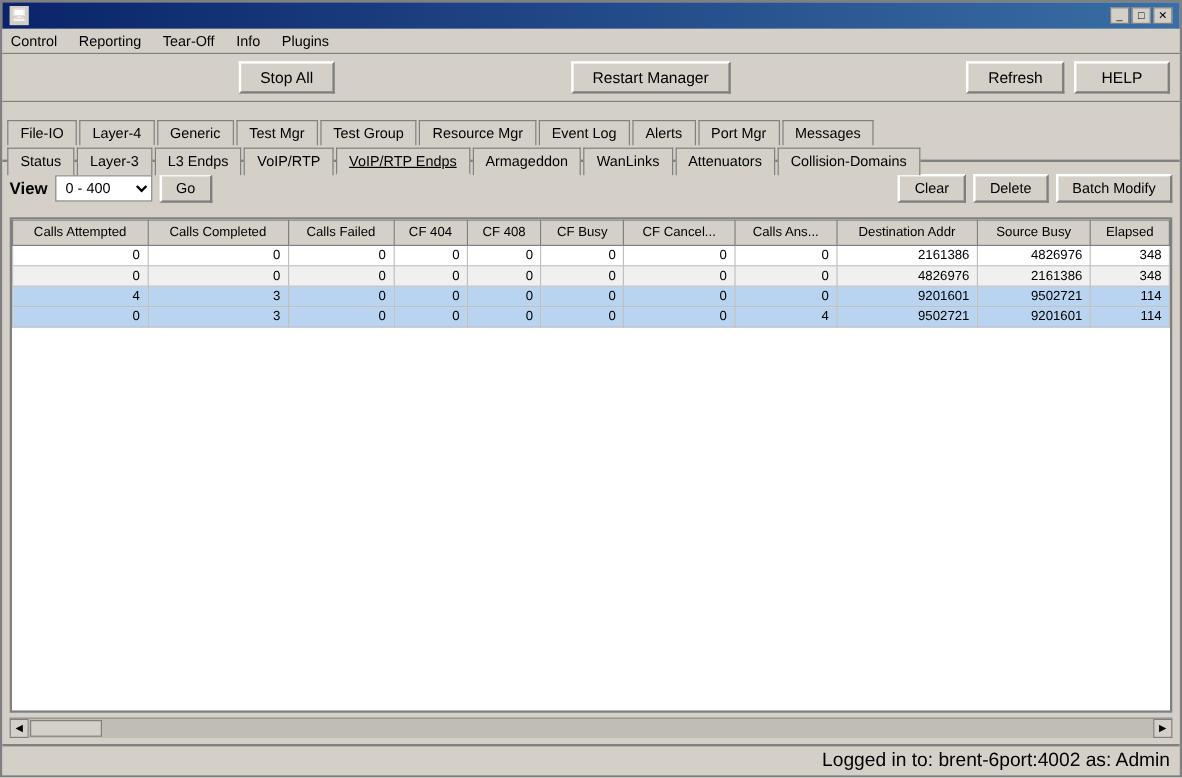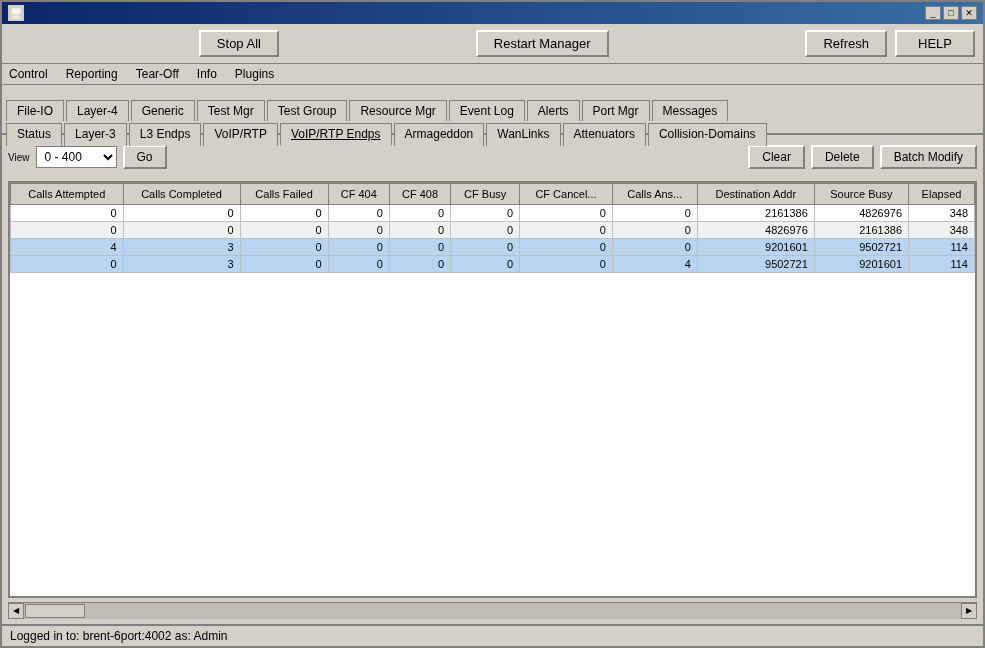--- a/index.html
+++ b/index.html
@@ -131,21 +131,21 @@
     #view-left {
       display: flex;
       align-items: center;
       gap: 6px;
     }
     #view-right {
       display: flex;
       gap: 6px;
       align-items: center;
     }
-    .view-label { font-size: 10px; }
+    .view-label { font-size: 14px; font-weight: bold; }
     .view-select {
       padding: 2px 4px;
       font-size: 12px;
       background: white;
       border: 1px solid #808080;
     }
     .small-btn {
       background: #d4d0c8;
       border: 2px solid;
       border-color: #ffffff #808080 #808080 #ffffff;
@@ -185,23 +185,24 @@
       text-align: right;
       white-space: nowrap;
     }
     tbody tr:nth-child(odd) { background: #ffffff; }
     tbody tr:nth-child(even) { background: #f0f0f0; }
     tbody tr.selected { background: #b8d4f0; }
     #status-bar {
       background: #d4d0c8;
       border-top: 2px solid #808080;
       padding: 3px 8px;
-      font-size: 12px;
-      display: flex;
-      align-items: center;
+      font-size: 16px;
+      display: flex;
+      align-items: center;
+      justify-content: flex-end;
     }
     #scrollbar-container {
       height: 16px;
       background: #d4d0c8;
       border-top: 1px solid #808080;
       display: flex;
       align-items: center;
     }
     .scroll-arrow {
       width: 16px;
@@ -234,38 +235,38 @@
 
 <div id="app-window">
 
   <div id="title-bar">
     <div id="title-icon">🖥</div>
     <div id="title-bar-controls">
       <button class="title-btn">_</button>
       <button class="title-btn">□</button>
       <button class="title-btn">✕</button>
     </div>
+  </div>
+
+  <div id="menu-bar">
+    <span class="menu-item">Control</span>
+    <span class="menu-item">Reporting</span>
+    <span class="menu-item">Tear-Off</span>
+    <span class="menu-item">Info</span>
+    <span class="menu-item">Plugins</span>
   </div>
 
   <div id="toolbar">
     <div id="spacer"></div>
     <button class="toolbar-btn">Stop All</button>
     <div id="spacer" style="flex:1"></div>
     <button class="toolbar-btn">Restart Manager</button>
     <div style="flex:1"></div>
     <button class="toolbar-btn">Refresh</button>
     <button class="toolbar-btn">HELP</button>
-  </div>
-
-  <div id="menu-bar">
-    <span class="menu-item">Control</span>
-    <span class="menu-item">Reporting</span>
-    <span class="menu-item">Tear-Off</span>
-    <span class="menu-item">Info</span>
-    <span class="menu-item">Plugins</span>
   </div>
 
   <div id="tabs-row1">
     <div class="tab">File-IO</div>
     <div class="tab">Layer-4</div>
     <div class="tab">Generic</div>
     <div class="tab">Test Mgr</div>
     <div class="tab">Test Group</div>
     <div class="tab">Resource Mgr</div>
     <div class="tab">Event Log</div>

